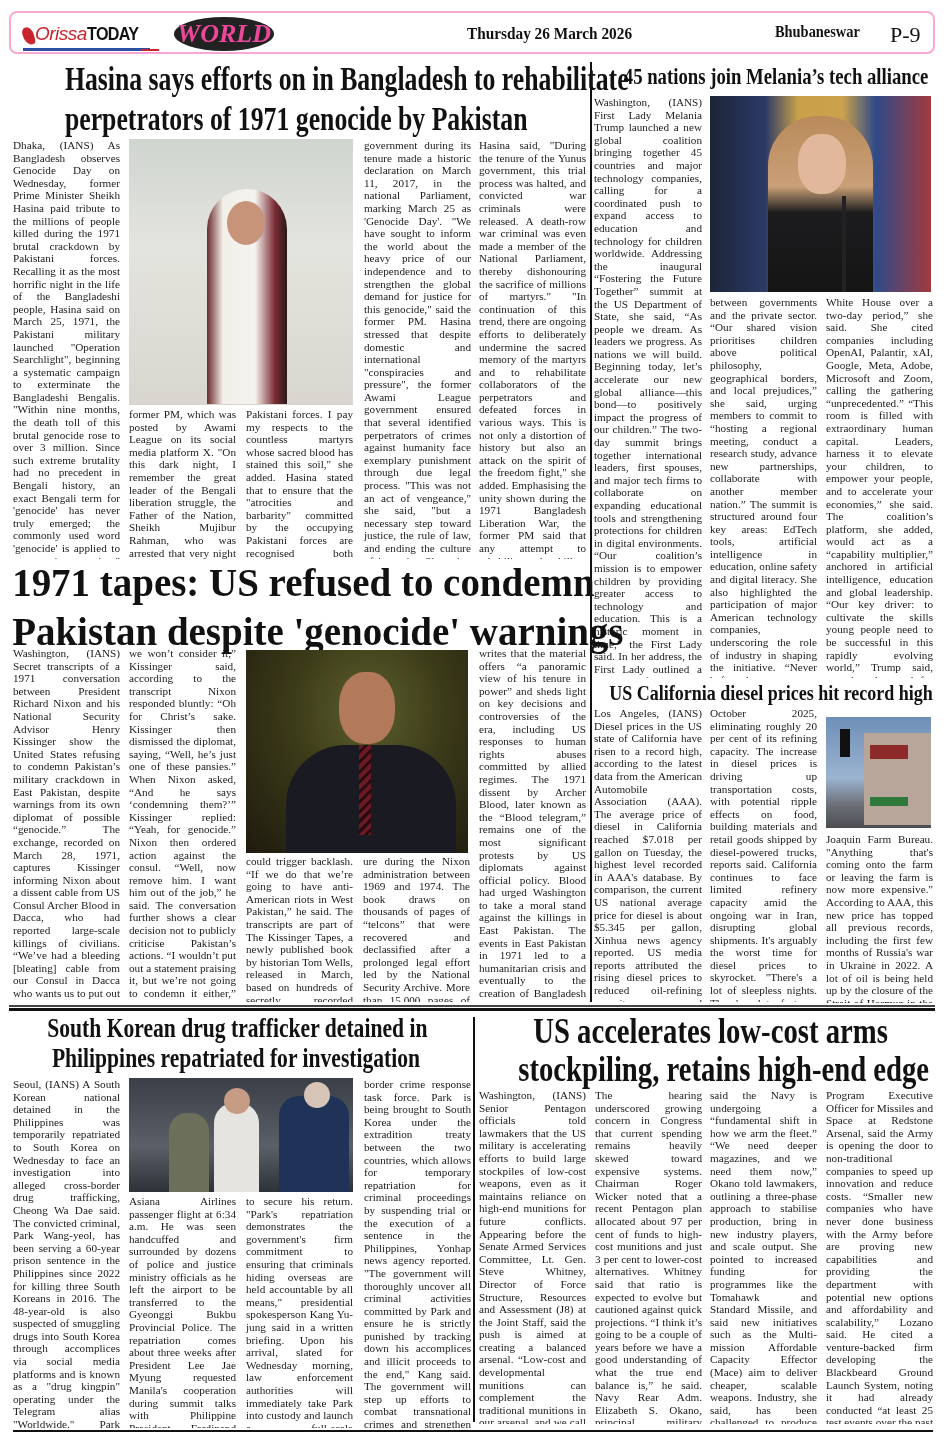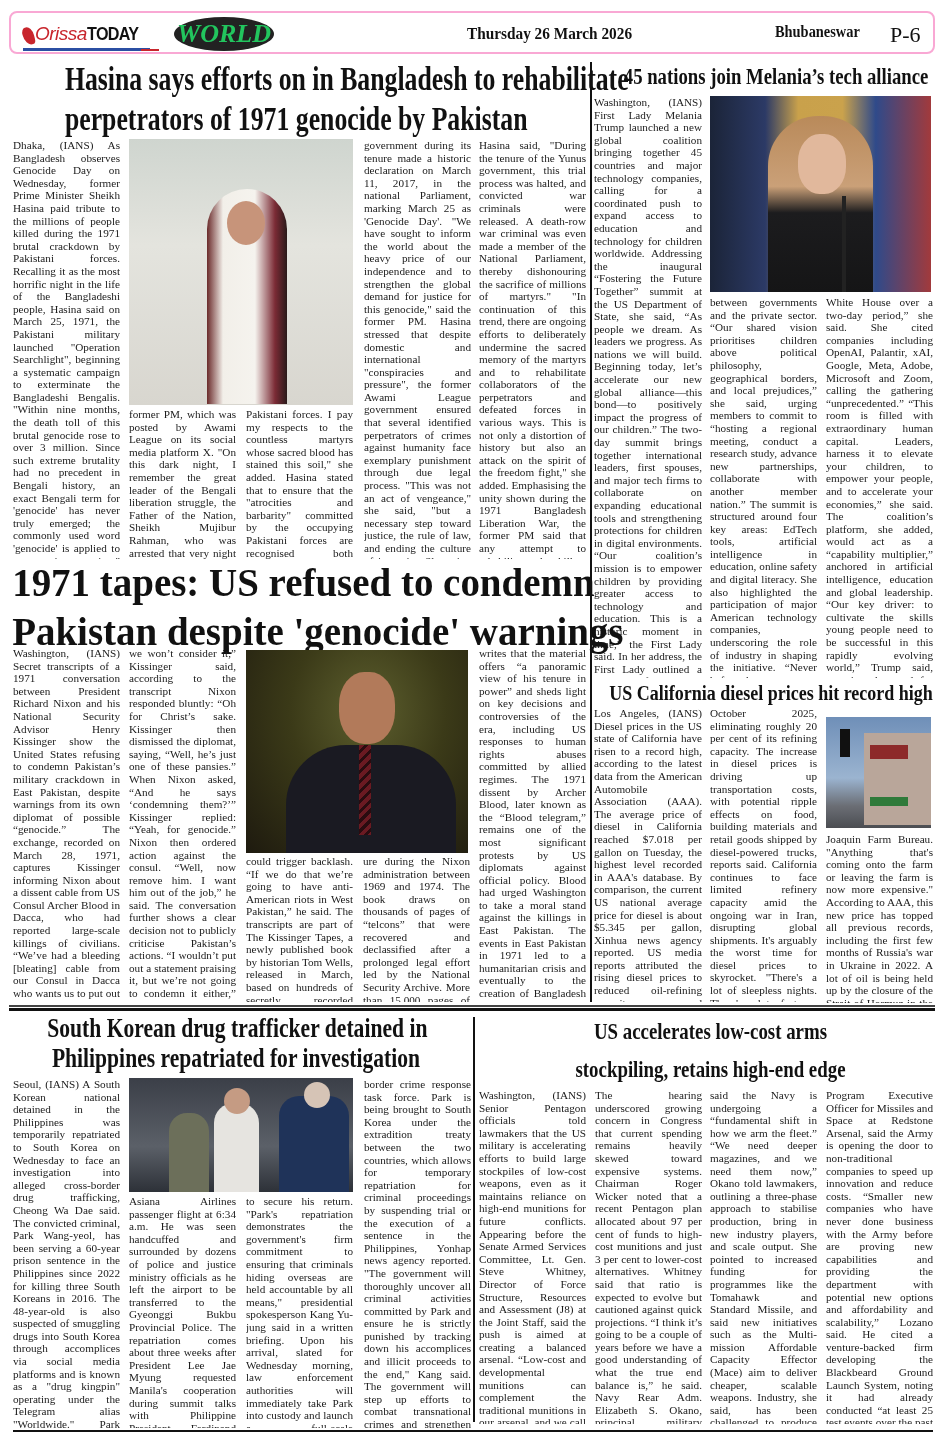--- a/index.html
+++ b/index.html
@@ -4,21 +4,21 @@
 <style>
 *{box-sizing:border-box;margin:0;padding:0}
 body{width:945px;height:1442px;background:#fff;font-family:"Liberation Serif",serif;color:#111;position:relative;overflow:hidden}
 .masthead{position:absolute;left:9px;top:11px;width:926px;height:43px;border:2px solid #f9a8d4;border-radius:8px;background:#fff}
 .logo{position:absolute;left:12px;top:8px;display:flex;align-items:flex-end;height:24px}
 .logo .leaf{width:11px;height:18px;background:#c8252c;border-radius:40% 60% 30% 70%;margin-right:1px;transform:rotate(-15deg)}
 .logo .orissa{font-family:"Liberation Sans",sans-serif;font-style:italic;color:#c8252c;font-size:19px;letter-spacing:-0.5px}
 .logo .today{font-family:"Liberation Sans",sans-serif;font-weight:bold;color:#111;font-size:19px;letter-spacing:-0.8px;transform:scaleX(0.85);transform-origin:left}
 .logo-bar{position:absolute;left:12px;top:35px;width:127px;height:3px;background:#2b4fa3}
 .logo-bar2{position:absolute;left:130px;top:36px;width:18px;height:2px;background:#c8252c}
-.section-badge{position:absolute;left:163px;top:4px;width:100px;height:34px;border-radius:50%;background:#222;color:#22c55e;font-style:italic;font-weight:bold;font-size:26px;display:flex;align-items:center;justify-content:center;font-family:"Liberation Serif",serif}
+.section-badge{position:absolute;left:163px;top:4px;width:100px;height:34px;border-radius:50%;background:#222;color:#ec4899;font-style:italic;font-weight:bold;font-size:26px;display:flex;align-items:center;justify-content:center;font-family:"Liberation Serif",serif}
 .date{position:absolute;left:456px;top:11px;font-weight:bold;font-size:17px;transform:scaleX(0.9);transform-origin:left}
 .city{position:absolute;left:764px;top:10px;font-weight:bold;font-size:16px;transform:scaleX(0.9);transform-origin:left}
 .page{position:absolute;left:879px;top:9px;font-size:22px}
 .headline{position:absolute;font-weight:bold;text-align:center;line-height:1.2;color:#111;white-space:nowrap}
 .cond{font-family:"Liberation Serif",serif;transform:scaleX(0.78);transform-origin:center}
 .col{position:absolute;font-size:11.2px;line-height:12.6px;text-align:justify;hyphens:none;overflow:hidden;color:#1a1a1a}
 .photo{position:absolute;overflow:hidden}
 .vrule{position:absolute;background:#111;width:2px}
 .hrule{position:absolute;background:#111;height:2px}
 .dbl{position:absolute;height:6px;border-top:2px solid #444;border-bottom:3px solid #111}
@@ -30,21 +30,21 @@
   <div class="logo">
     <span class="leaf"></span>
     <span class="orissa">Orissa</span>
     <span class="today">TODAY</span>
   </div>
   <div class="logo-bar"></div>
   <div class="logo-bar2"></div>
   <div class="section-badge">WORLD</div>
   <div class="date">Thursday 26 March 2026</div>
   <div class="city">Bhubaneswar</div>
-  <div class="page">P-6</div>
+  <div class="page">P-9</div>
 </div>
 
 <div>
   <div class="headline" style="left:0;top:60px;width:590px;font-size:33px;">
     <div class="cond">Hasina says efforts on in Bangladesh to rehabilitate</div>
     <div class="cond">perpetrators of 1971 genocide by Pakistan</div>
   </div>
   <div class="col" style="left:13px;top:139px;width:107px;height:420px;">Dhaka, (IANS) As Bangladesh observes Genocide Day on Wednesday, former Prime Minister Sheikh Hasina paid tribute to the millions of people killed during the 1971 brutal crackdown by Pakistani forces. Recalling it as the most horrific night in the life of the Bangladeshi people, Hasina said on March 25, 1971, the Pakistani military launched "Operation Searchlight", beginning a systematic campaign to exterminate the Bangladeshi Bengalis. "Within nine months, the death toll of this brutal genocide rose to over 3 million. Since such extreme brutality had no precedent in Bengali history, an exact Bengali term for 'genocide' has never truly emerged; the commonly used word 'genocide' is applied to convey its meaning," read a statement issued by the</div>
   <div class="photo" style="left:129px;top:139px;width:224px;height:266px;background:linear-gradient(180deg,#cfd5cf 0%,#e4e4de 40%,#d8d6cf 100%);">
     <div style="position:absolute;left:78px;top:50px;width:80px;height:215px;background:linear-gradient(90deg,#6a2a2a 0%,#f2efe9 20%,#f5f3ee 60%,#7b2b35 85%,#2a1a1a 100%);border-radius:40px 40px 0 0;"></div>
@@ -120,21 +120,21 @@
     <div style="position:absolute;left:175px;top:4px;width:26px;height:26px;background:#d6c4b6;border-radius:50%;"></div>
   </div>
   <div class="col" style="left:129px;top:1195px;width:107px;height:233px;">Asiana Airlines passenger flight at 6:34 a.m. He was seen handcuffed and surrounded by dozens of police and justice ministry officials as he left the airport to be transferred to the Gyeonggi Bukbu Provincial Police. The repatriation comes about three weeks after President Lee Jae Myung requested Manila's cooperation during summit talks with Philippine President Ferdinand Marcos Jr., following more than nine years of efforts by Seoul</div>
   <div class="col" style="left:246px;top:1195px;width:107px;height:233px;">to secure his return. "Park's repatriation demonstrates the government's firm commitment to ensuring that criminals hiding overseas are held accountable by all means," presidential spokesperson Kang Yu-jung said in a written briefing. Upon his arrival, slated for Wednesday morning, law enforcement authorities will immediately take Park into custody and launch a full-scale investigation into the drug trafficking allegations, according to a cross-</div>
   <div class="col" style="left:364px;top:1078px;width:107px;height:350px;">border crime response task force. Park is being brought to South Korea under the extradition treaty between the two countries, which allows for temporary repatriation for criminal proceedings by suspending trial or the execution of a sentence in the Philippines, Yonhap news agency reported. "The government will thoroughly uncover all criminal activities committed by Park and ensure he is strictly punished by tracking down his accomplices and illicit proceeds to the end," Kang said. The government will step up efforts to combat transnational crimes and strengthen international coordination in pursuing fugitives abroad, the spokesperson added.</div>
 </div>
 
 <div class="vrule" style="left:473px;top:1017px;height:405px;"></div>
 
 <div>
-  <div class="headline" style="left:476px;top:1013px;width:469px;font-size:23px;line-height:38px;">
+  <div class="headline" style="left:476px;top:1013px;width:469px;font-size:35px;line-height:38px;">
     <div class="cond" style="transform:scaleX(0.82);">US accelerates low-cost arms</div>
     <div class="cond" style="transform:scaleX(0.82);">stockpiling, retains high-end edge</div>
   </div>
   <div class="col" style="left:479px;top:1089px;width:107px;height:335px;">Washington, (IANS) Senior Pentagon officials told lawmakers that the US military is accelerating efforts to build large stockpiles of low-cost weapons, even as it maintains reliance on high-end munitions for future conflicts. Appearing before the Senate Armed Services Committee, Lt. Gen. Steve Whitney, Director of Force Structure, Resources and Assessment (J8) at the Joint Staff, said the push is aimed at creating a balanced arsenal. “Low-cost and developmental munitions can complement the traditional munitions in our arsenal, and we call this a high, low mix,” Whitney said. “And to be perfectly clear, both are needed.”</div>
   <div class="col" style="left:595px;top:1089px;width:107px;height:335px;">The hearing underscored growing concern in Congress that current spending remains heavily skewed toward expensive systems. Chairman Roger Wicker noted that a recent Pentagon plan allocated about 97 per cent of funds to high-cost munitions and just 3 per cent to lower-cost alternatives. Whitney said that ratio is expected to evolve but cautioned against quick projections. “I think it’s going to be a couple of years before we have a good understanding of what the true end balance is,” he said. Navy Rear Adm. Elizabeth S. Okano, principal military deputy assistant secretary of the Navy (Research, Development and Acquisition),</div>
   <div class="col" style="left:710px;top:1089px;width:107px;height:335px;">said the Navy is undergoing a “fundamental shift in how we arm the fleet.” “We need deeper magazines, and we need them now,” Okano told lawmakers, outlining a three-phase approach to stabilise production, bring in new industry players, and scale output. She pointed to increased funding for programmes like the Tomahawk and Standard Missile, and said new initiatives such as the Multi-mission Affordable Capacity Effector (Mace) aim to deliver cheaper, scalable weapons. Industry, she said, has been challenged to produce such systems for “no more than 300,000 per round” and field them by 2027. Major General Frank J. Lozano,</div>
   <div class="col" style="left:826px;top:1089px;width:107px;height:335px;">Program Executive Officer for Missiles and Space at Redstone Arsenal, said the Army is opening the door to non-traditional companies to speed up innovation and reduce costs. “Smaller new companies who have never done business with the Army before are proving new capabilities and providing the department with potential new options and affordability and scalability,” Lozano said. He cited a venture-backed firm developing the Blackbeard Ground Launch System, noting it had already conducted “at least 25 test events over the past year using their own capital.” An Air Force acquisition official said recent programmes have dramatically shortened timelines.</div>
 </div>
 
 <div class="hrule" style="left:13px;top:1430px;width:920px;"></div>

